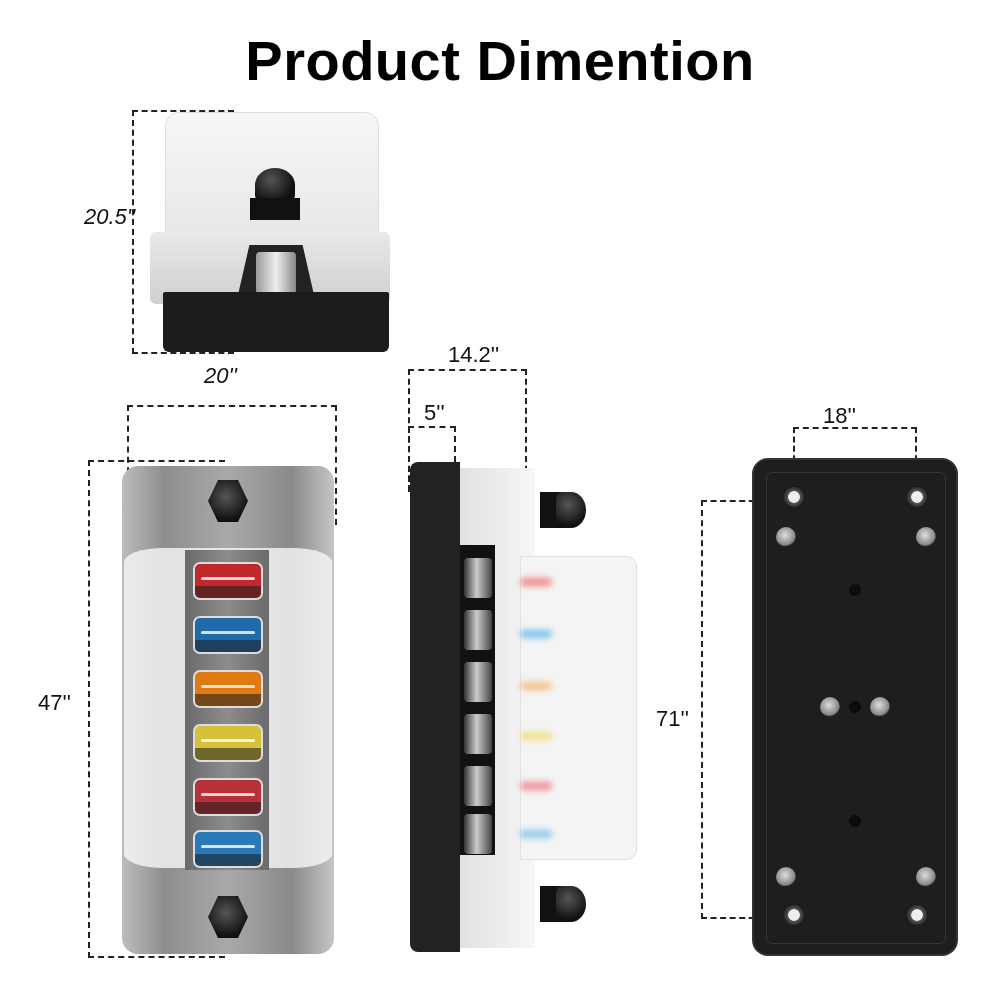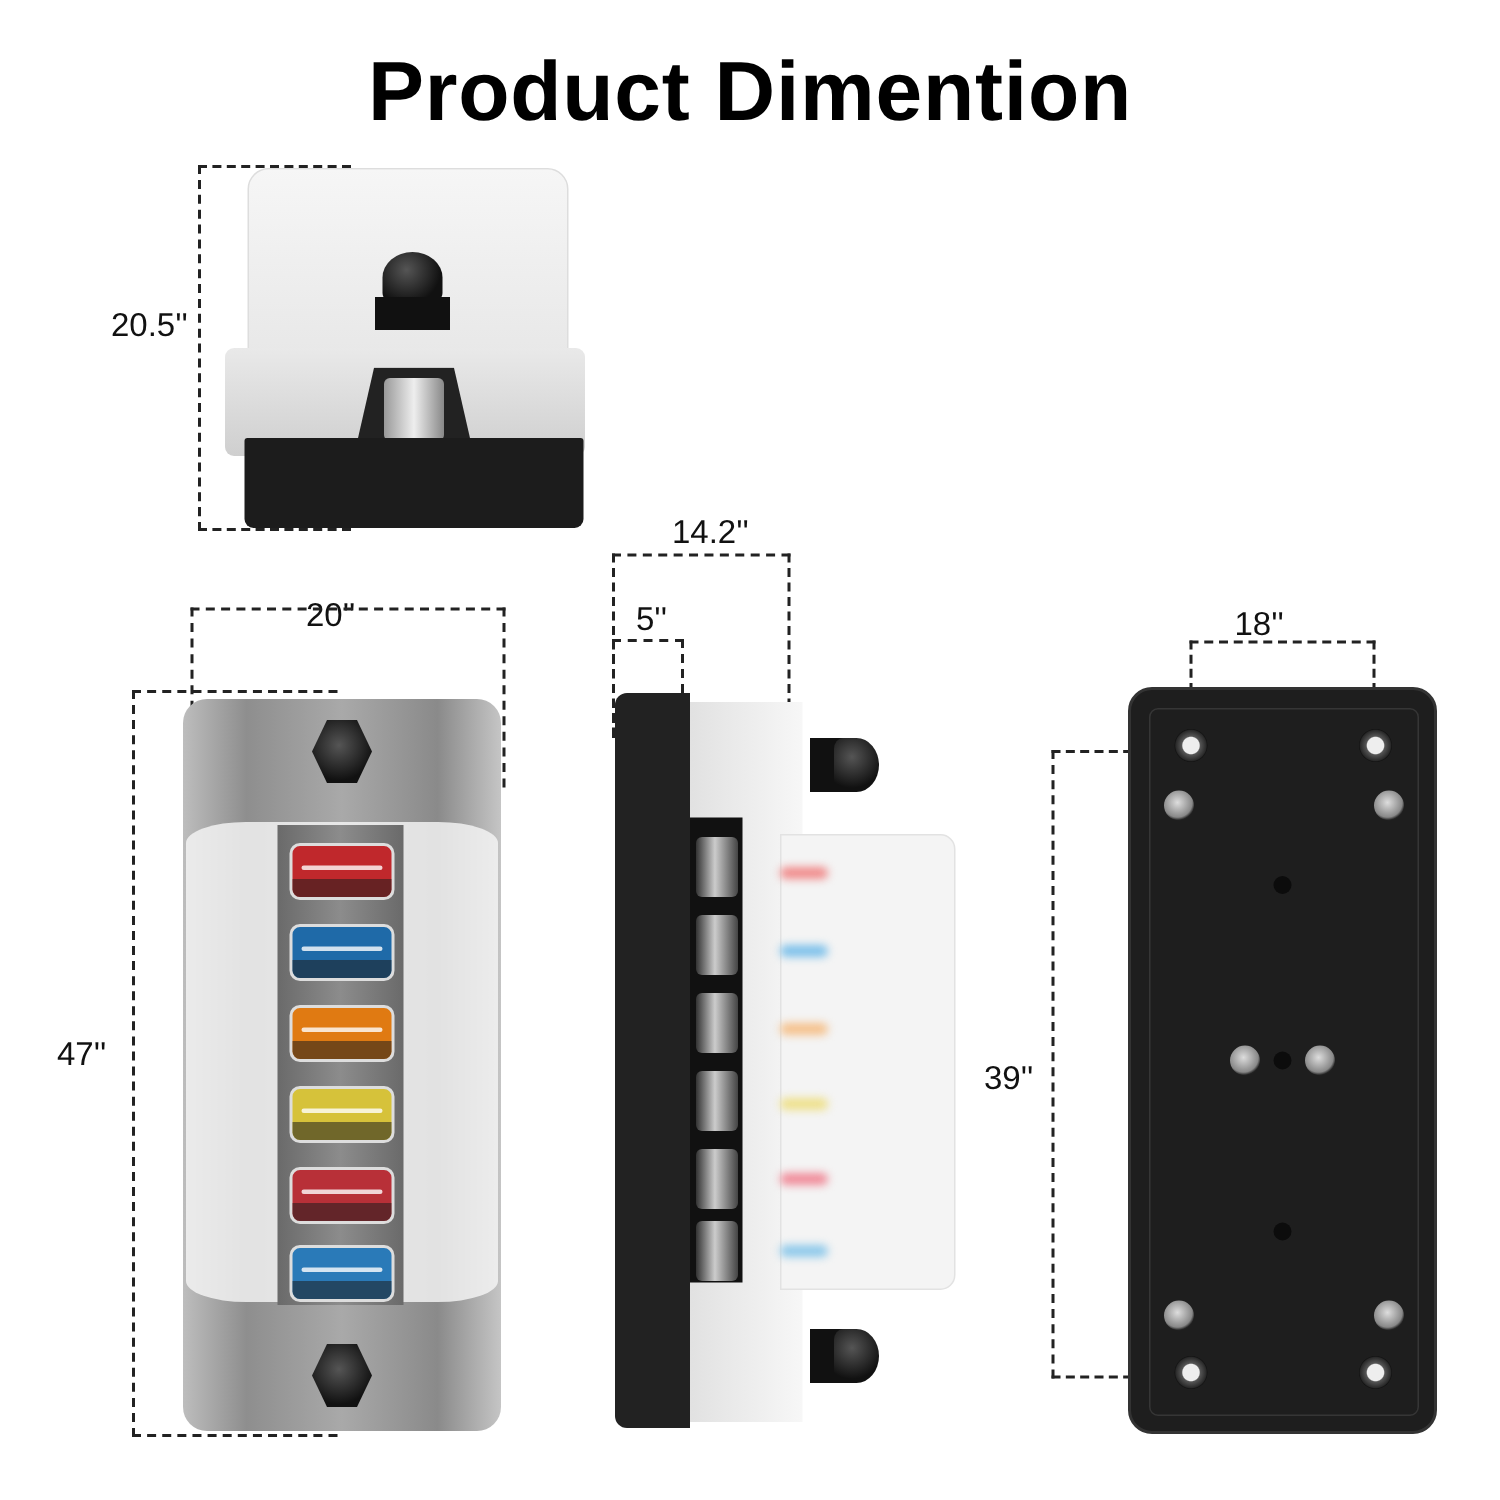--- a/index.html
+++ b/index.html
@@ -39,32 +39,32 @@
   .screw{width:20px;height:20px;border-radius:50%;background:radial-gradient(circle at 45% 40%,#ddd,#888 60%,#222 72%);}
   .pin{width:12px;height:12px;border-radius:50%;background:#0c0c0c;}
 </style>
 </head>
 <body>
 
 <div class="abs title">Product Dimention</div>
 
 <div>
   <div class="abs dash" style="left:132px;top:110px;width:100px;height:240px;border-width:2px 0 2px 2px;"></div>
-  <div class="abs lbl" style="left:74px;top:204px;">20.5''</div>
+  <div class="abs lbl" style="left:84px;top:204px;font-style:italic;">20.5''</div>
   <div class="abs top-cover"></div>
   <div class="abs top-cover2"></div>
   <div class="abs top-post"></div>
   <div class="abs stud"></div>
   <div class="abs top-base"></div>
   <div class="abs cap-dome" style="left:255px;top:168px;width:40px;height:34px;"></div>
   <div class="abs cap-hex" style="left:250px;top:198px;width:50px;height:22px;"></div>
 </div>
 
 <div>
-  <div class="abs lbl" style="left:204px;top:397px;">20''</div>
+  <div class="abs lbl" style="left:204px;top:363px;font-style:italic;">20''</div>
   <div class="abs dash" style="left:127px;top:405px;width:206px;height:118px;border-width:2px 2px 0 2px;"></div>
   <div class="abs dash" style="left:88px;top:460px;width:135px;height:494px;border-width:2px 0 2px 2px;"></div>
   <div class="abs lbl" style="left:38px;top:690px;">47''</div>
   <div class="abs front-body"></div>
   <div class="abs front-cover"></div>
   <div class="abs fuse-strip"></div>
   <div class="abs fuse" style="top:562px;background:#c0282c;">
       <div class="wire"></div>
       <div class="bot"></div>
     </div>
@@ -116,21 +116,21 @@
   <div class="abs cap-hex side-nut" style="left:540px;top:492px;width:22px;"></div>
   <div class="abs cap-dome" style="left:556px;top:492px;width:30px;height:36px;border-radius:20% 50% 50% 20%;"></div>
   <div class="abs cap-hex side-nut" style="left:540px;top:886px;width:22px;"></div>
   <div class="abs cap-dome" style="left:556px;top:886px;width:30px;height:36px;border-radius:20% 50% 50% 20%;"></div>
 </div>
 
 <div>
   <div class="abs lbl" style="left:823px;top:403px;">18''</div>
   <div class="abs dash" style="left:793px;top:427px;width:120px;height:70px;border-width:2px 2px 0 2px;"></div>
   <div class="abs dash" style="left:701px;top:500px;width:90px;height:415px;border-width:2px 0 2px 2px;"></div>
-  <div class="abs lbl" style="left:656px;top:706px;">39''</div>
+  <div class="abs lbl" style="left:656px;top:706px;">71''</div>
   <div class="abs back-plate"></div>
   <div class="abs back-inner"></div>
   <div class="abs hole" style="left:783px;top:486px;"></div>
   <div class="abs hole" style="left:906px;top:486px;"></div>
   <div class="abs hole" style="left:783px;top:904px;"></div>
   <div class="abs hole" style="left:906px;top:904px;"></div>
   <div class="abs screw" style="left:776px;top:527px;"></div>
   <div class="abs screw" style="left:916px;top:527px;"></div>
   <div class="abs screw" style="left:776px;top:867px;"></div>
   <div class="abs screw" style="left:916px;top:867px;"></div>

